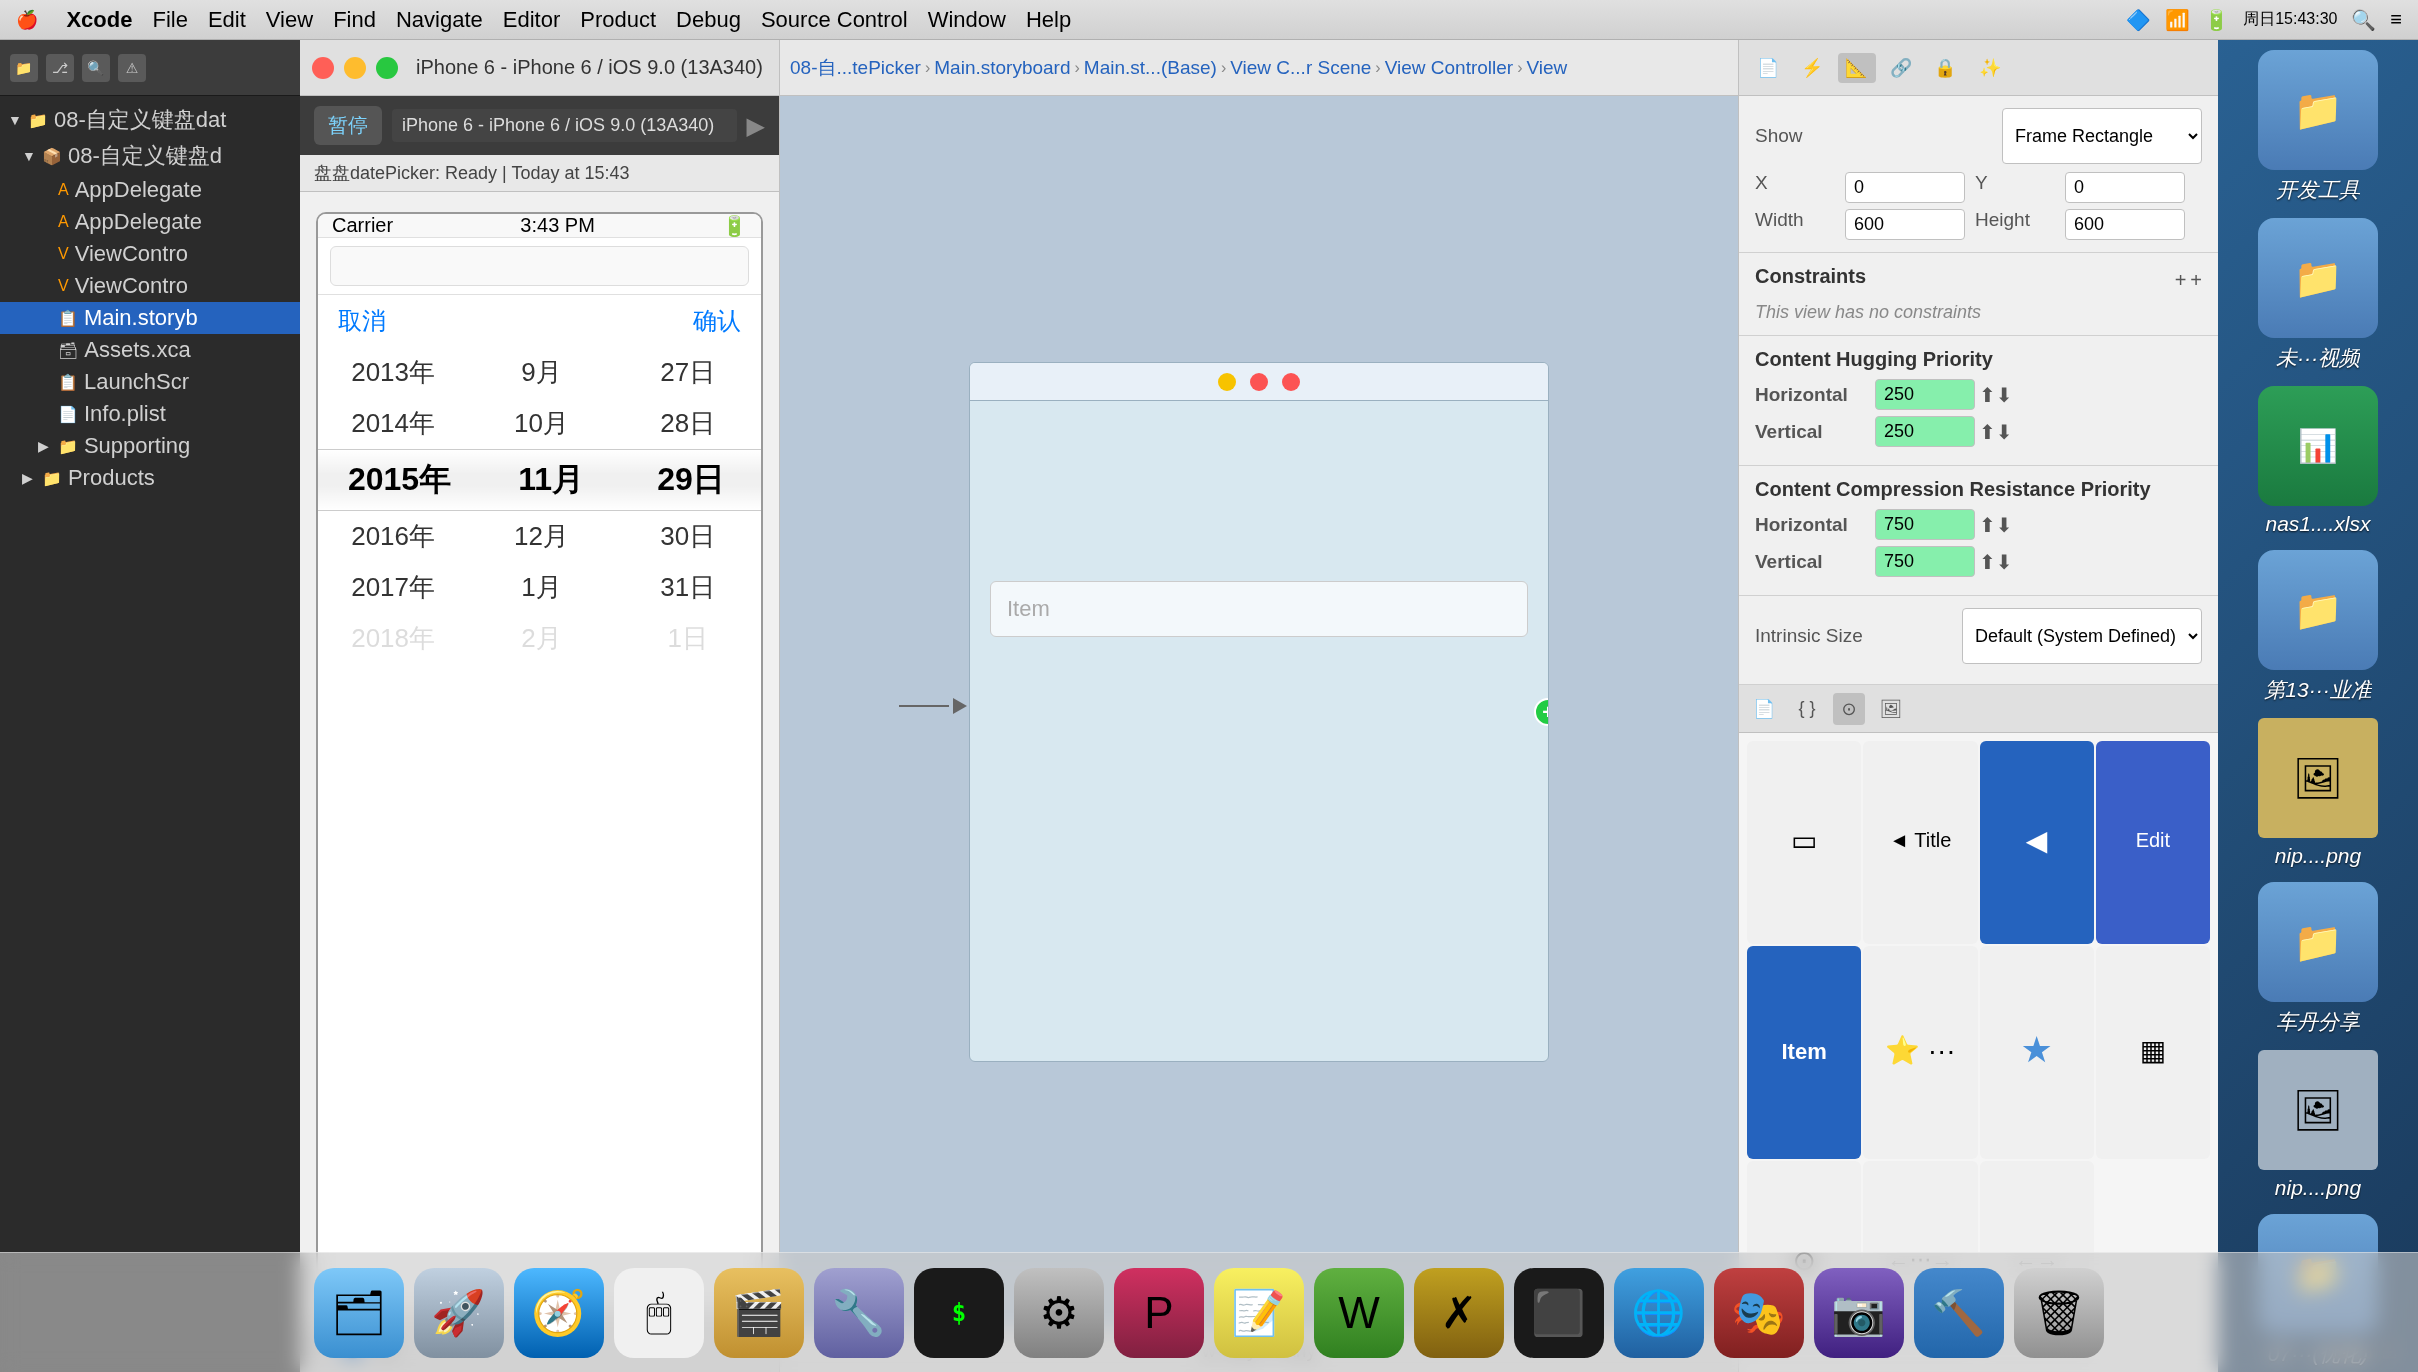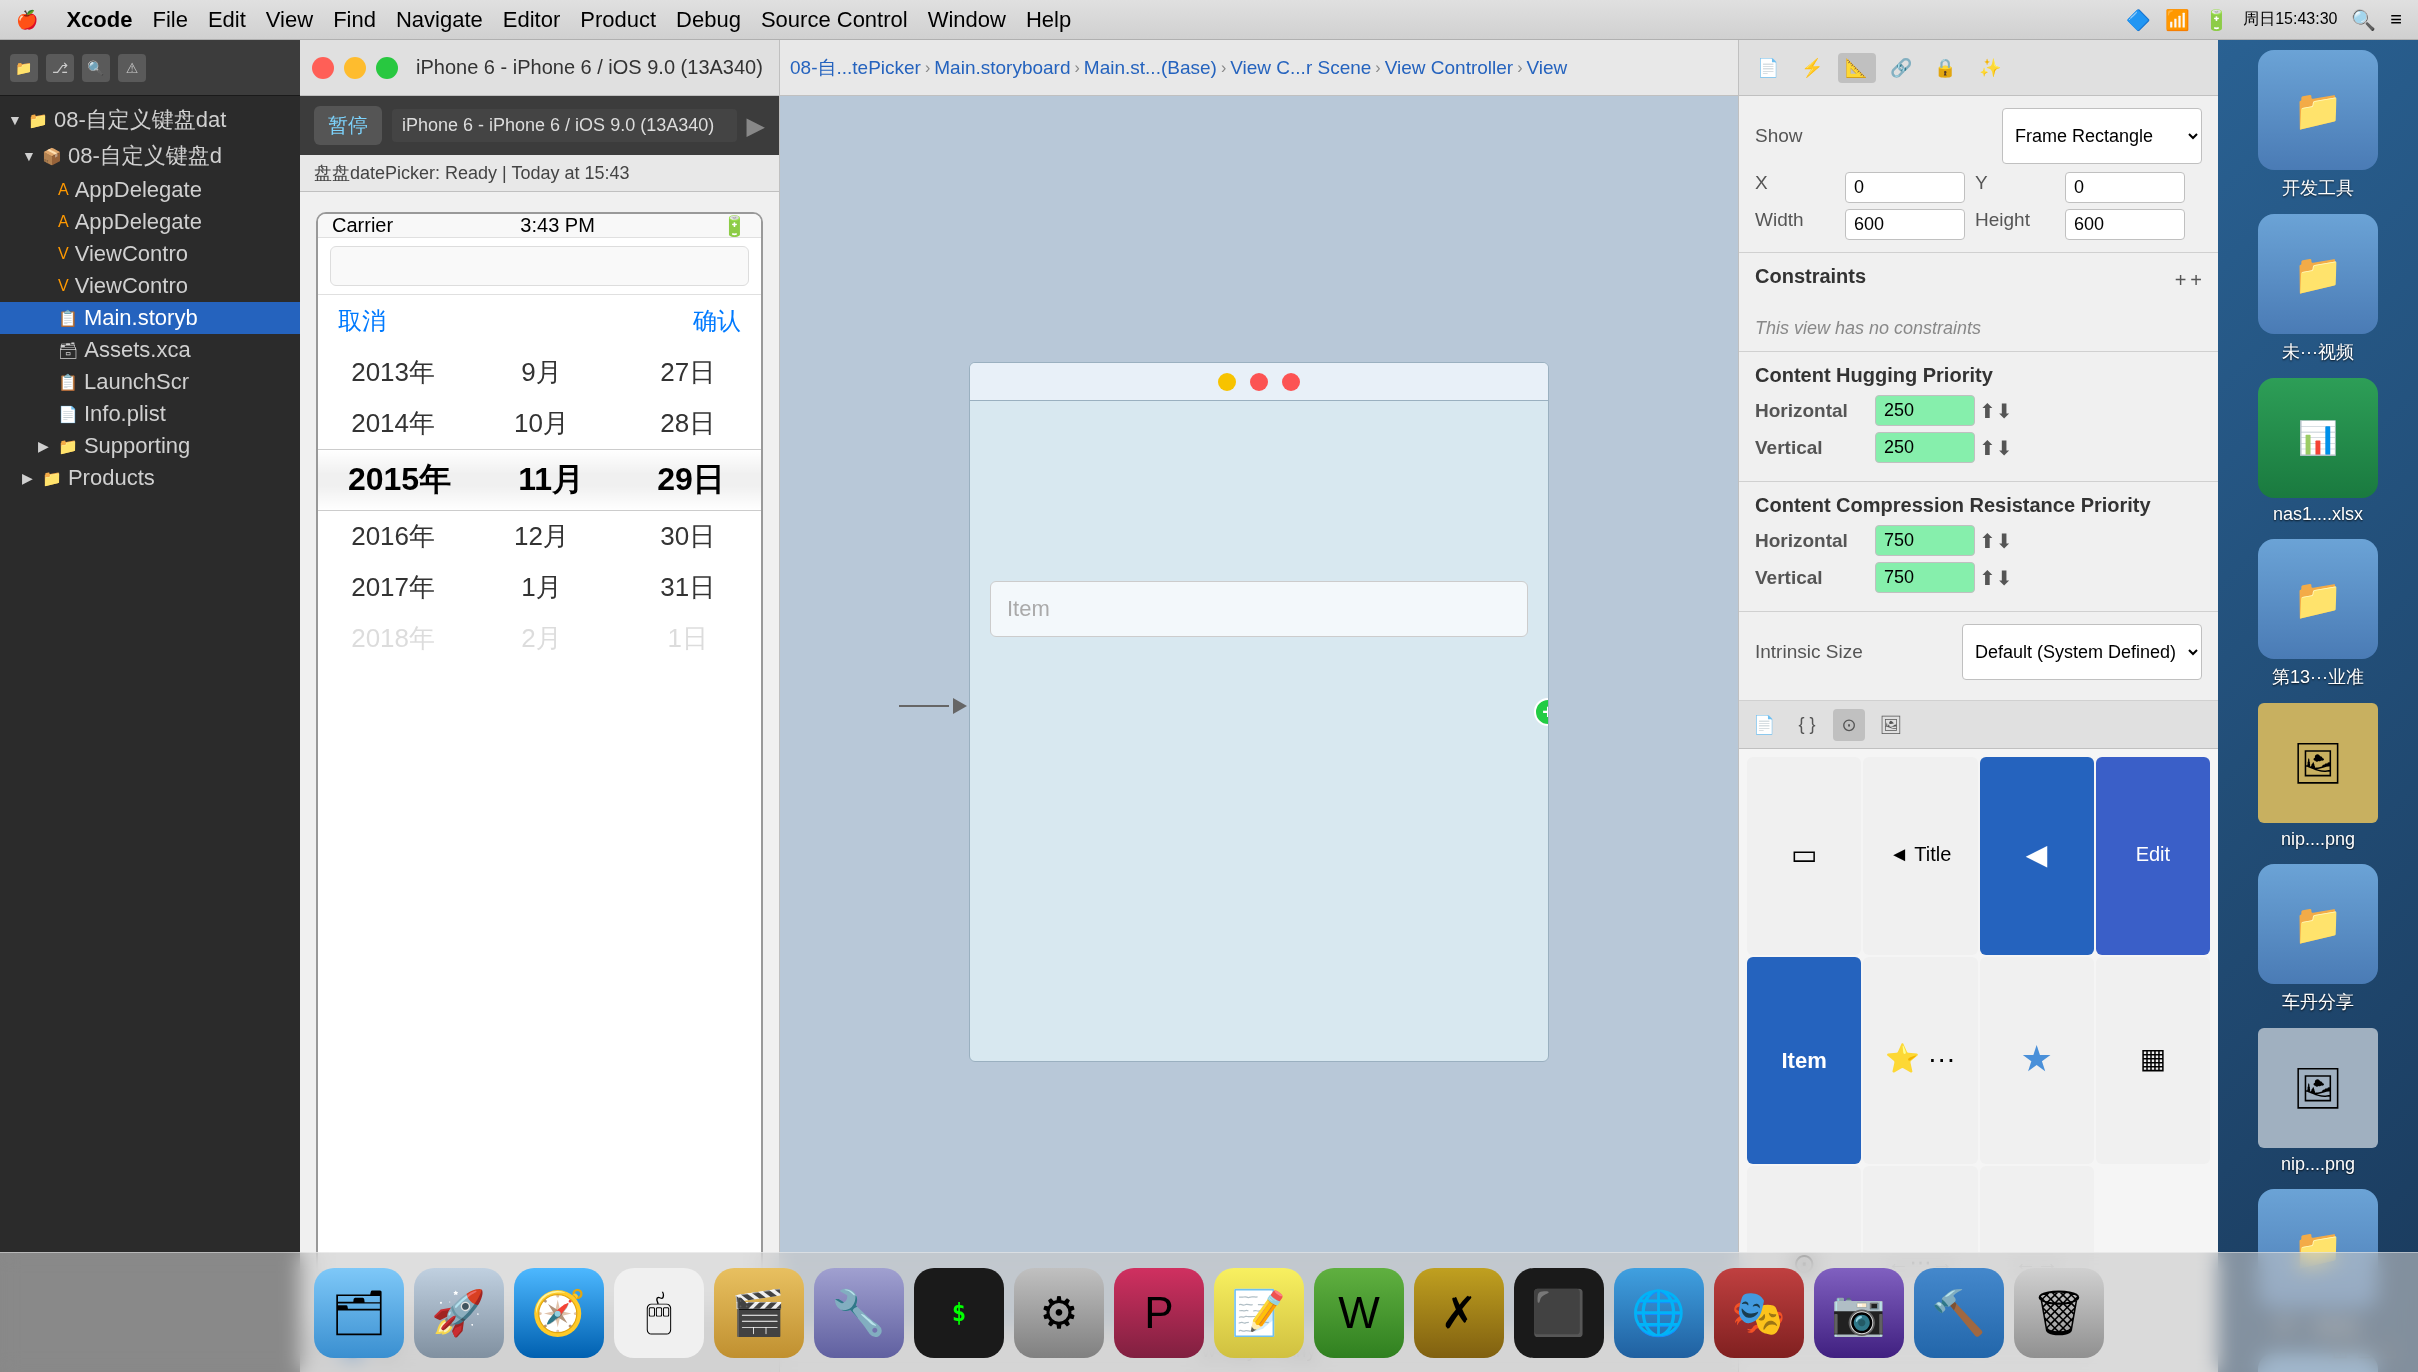--- a/index.html
+++ b/index.html
@@ -491,28 +491,29 @@
       width: 120px;
       height: 120px;
       border-radius: 16px;
       display: flex;
       align-items: center;
       justify-content: center;
       font-size: 40px;
       overflow: hidden;
     }
     .desktop-icon-label {
-      font-size: 18px;
+      font-size: 21px;
       color: #fff;
       text-align: center;
       text-shadow: 0 1px 2px rgba(0,0,0,0.8);
       max-width: 130px;
       overflow: hidden;
       text-overflow: ellipsis;
       white-space: nowrap;
+      font-style: italic;
     }
     .folder-icon {
       background: linear-gradient(to bottom, #6ba3d6, #4a7bb5);
     }
     .xlsx-icon {
       background: linear-gradient(to bottom, #2d9e57, #1a7a3f);
     }
     .img-thumb {
       background: #ddd;
       border-radius: 6px;
@@ -829,21 +830,21 @@
       <div style="display:flex;gap:10px;">
         <span class="inspector-label">Width</span>
         <input class="inspector-input" value="600" style="">
         <span class="inspector-label">Height</span>
         <input class="inspector-input" value="600" style="">
       </div>
     </div>
 
 
     <div class="inspector-section">
-      <div style="display:flex;align-items:center;justify-content:space-between;margin-bottom:22px;">
+      <div style="display:flex;align-items:center;justify-content:space-between;margin-bottom:6px;">
         <span class="inspector-section-title">Constraints</span>
         <div style="display:flex;gap:4px;">
           <button style="font-size:20px;background:none;border:none;cursor:pointer;color:#555;">+</button>
           <button style="font-size:20px;background:none;border:none;cursor:pointer;color:#555;">+</button>
         </div>
       </div>
       <div class="constraints-text">This view has no constraints</div>
     </div>
 
     <div class="inspector-section">

